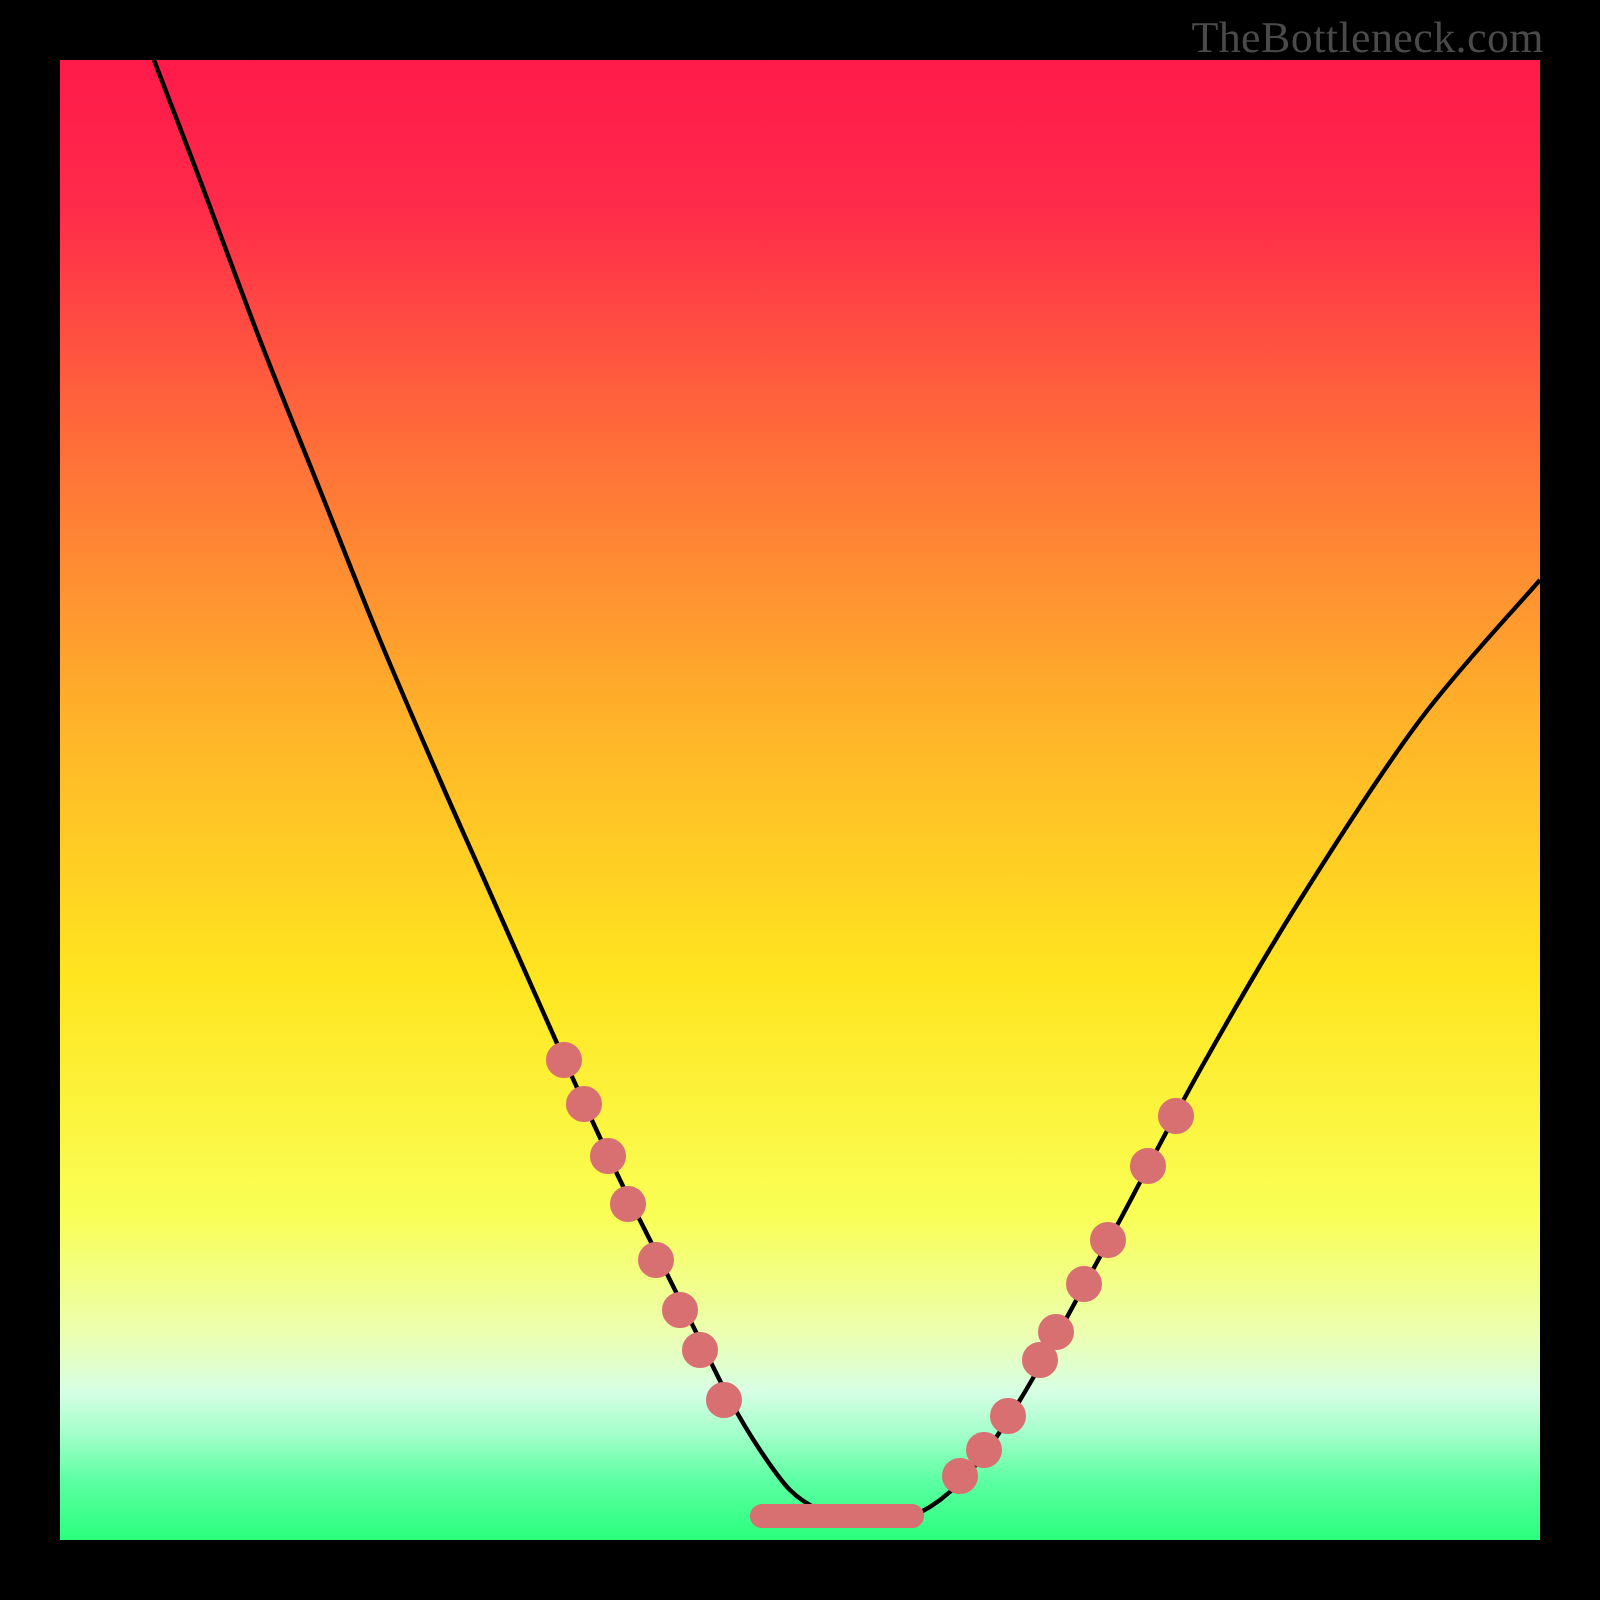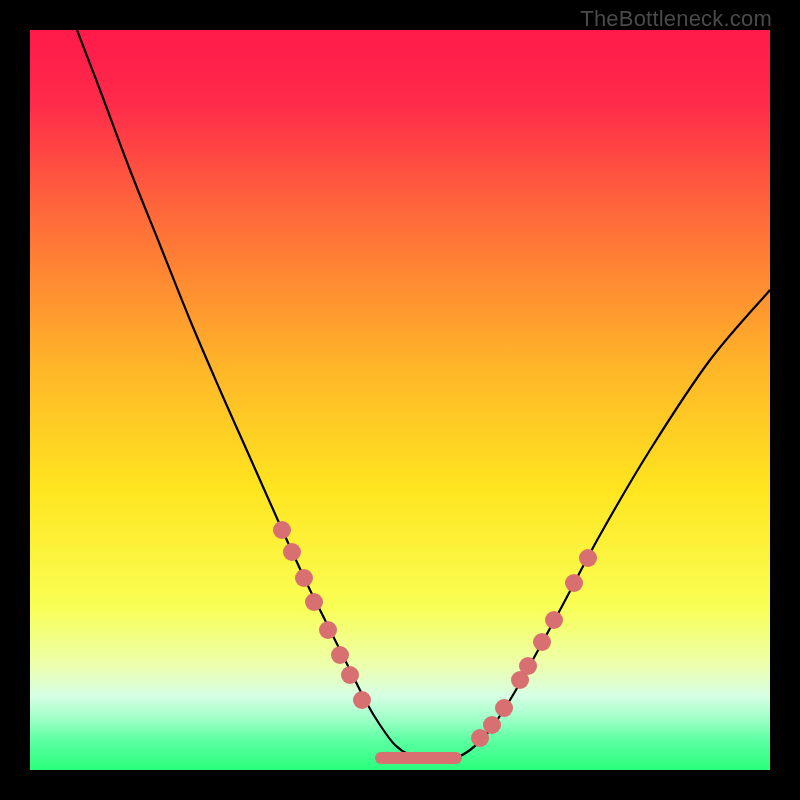--- a/index.html
+++ b/index.html
@@ -14,21 +14,21 @@
     position: absolute;
     left: 30px;
     top: 30px;
     width: 740px;
     height: 740px;
   }
   .watermark {
     position: absolute;
     top: 6px;
     right: 28px;
-    font-family: Liberation Sans, sans-serif;
+    font-family: Liberation Serif, serif;
     font-size: 22px;
     color: #4a4a4a;
     font-weight: 400;
     letter-spacing: 0.2px;
   }
   svg { display: block; }
 </style>
 </head>
 <body>
 

